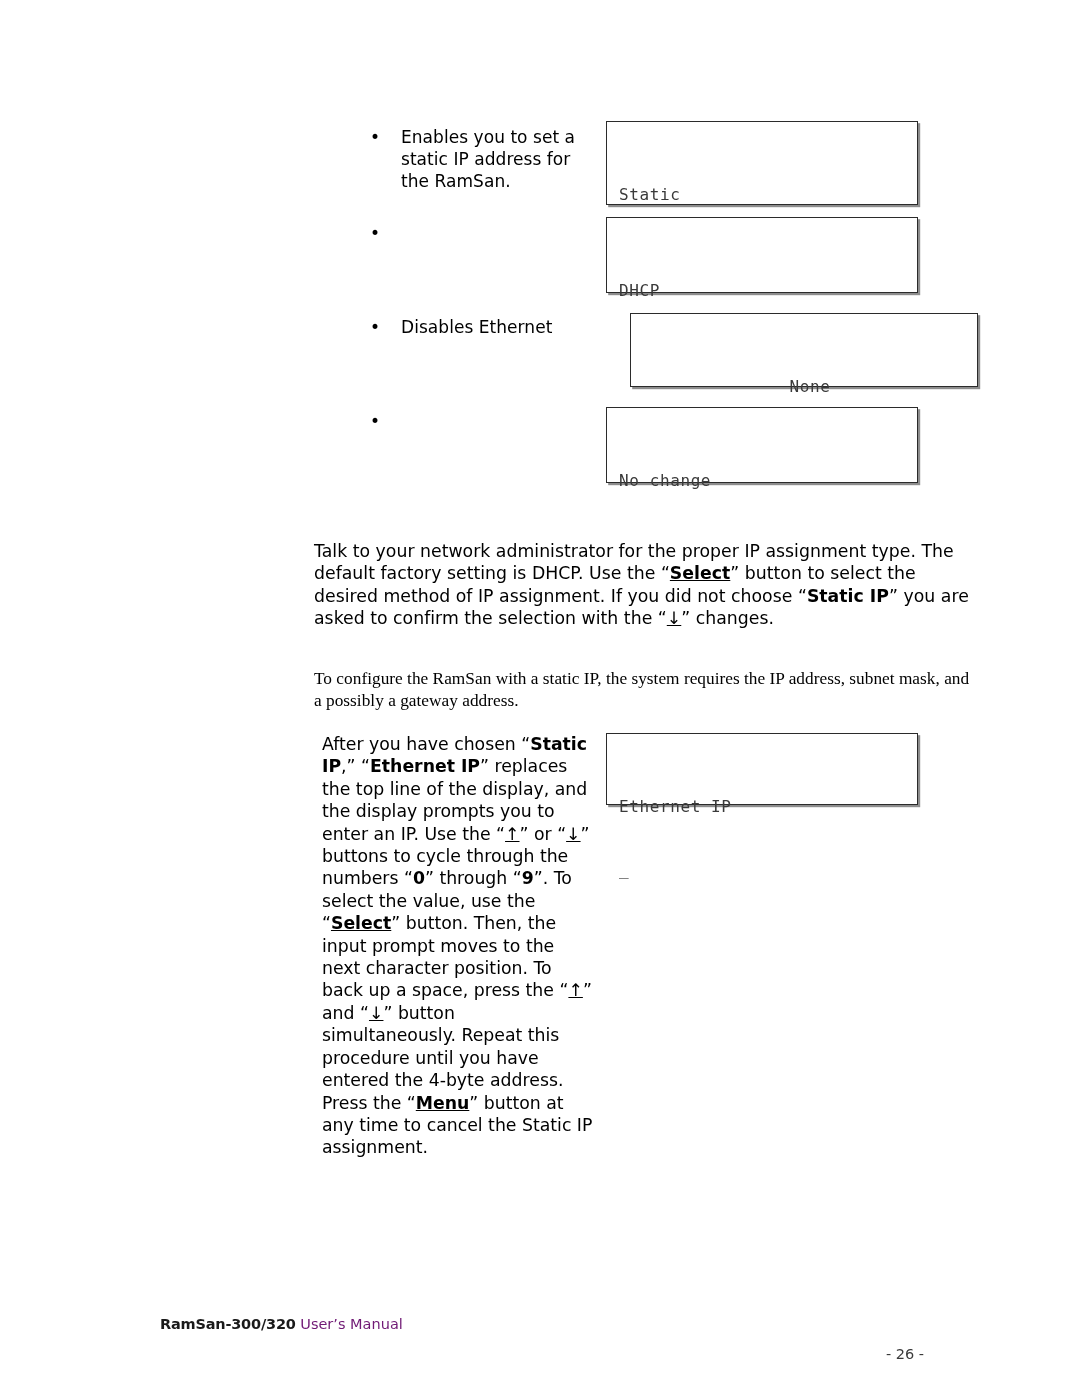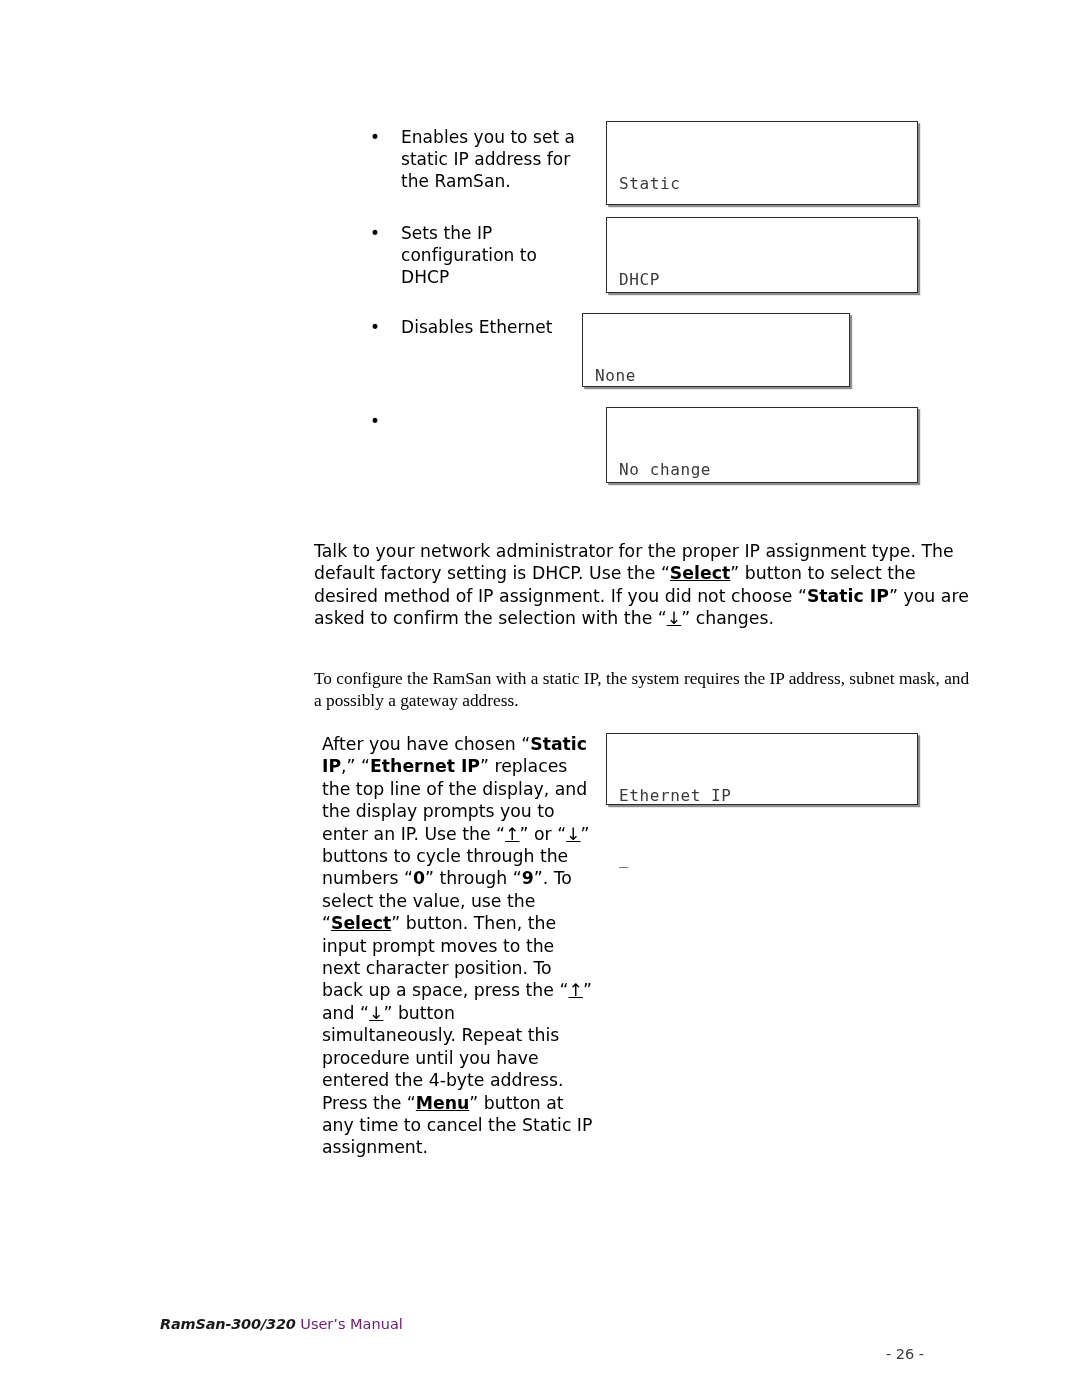--- a/index.html
+++ b/index.html
@@ -45,21 +45,21 @@
   .lcd {
     position: absolute;
     box-sizing: border-box;
     background: #ffffff;
     border: 1.6px solid #2b2b2b;
     box-shadow: 2.2px 2.2px 0 0 #8d8d8d;
     font-family: "DejaVu Sans Mono", monospace;
     font-size: 16px;
     line-height: 21px;
     color: #3a3a3a;
-    padding: 9px 0 0 12px;
+    padding: 20px 0 0 12px;
     white-space: pre;
     letter-spacing: 0.6px;
   }
 
   
   .para {
     position: absolute;
     font-size: 17.3px;
     line-height: 22.4px;
     letter-spacing: 0.02px;
@@ -96,21 +96,20 @@
     top: 1315px;
     font-family: "DejaVu Sans", sans-serif;
     font-size: 14.5px;
     line-height: 18px;
     color: #1a1a1a;
     white-space: nowrap;
   }
   .footer-left .brand {
     font-weight: bold;
     letter-spacing: -0.2px;
-    font-style: italic;
   }
   .footer-left .sub {
     font-weight: normal;
     color: #701a75;
   }
   .footer-page {
     position: absolute;
     left: 860px;
     top: 1315px;
     width: 90px;
@@ -130,31 +129,30 @@
   <div class="bullet-block" style="left:370px; top:126px;">
     <span class="bullet-dot">•</span>
     <div class="bullet-text">Enables you to set a static IP address for the RamSan.</div>
   </div>
   <div class="lcd" style="left:606px; top:121px; width:312px; height:84px;">
     <div>Static</div>
   </div>
 
   <div class="bullet-block" style="left:370px; top:222px;">
     <span class="bullet-dot">•</span>
-    <div class="bullet-text">Sets the IP configuration to DHCP</div>
   </div>
   <div class="lcd" style="left:606px; top:217px; width:312px; height:76px;">
     <div>DHCP</div>
   </div>
 
   <div class="bullet-block" style="left:370px; top:316px;">
     <span class="bullet-dot">•</span>
     <div class="bullet-text">Disables Ethernet</div>
   </div>
-  <div class="lcd" style="left:582px; top:313px; width:268px; height:74px;">
+  <div class="lcd" style="left:630px; top:313px; width:348px; height:74px;text-align:center;">
     <div>None</div>
   </div>
 
   <div class="bullet-block" style="left:370px; top:410px;">
     <span class="bullet-dot">•</span>
   </div>
   <div class="lcd" style="left:606px; top:407px; width:312px; height:76px;">
     <div>No change</div>
   </div>
 

